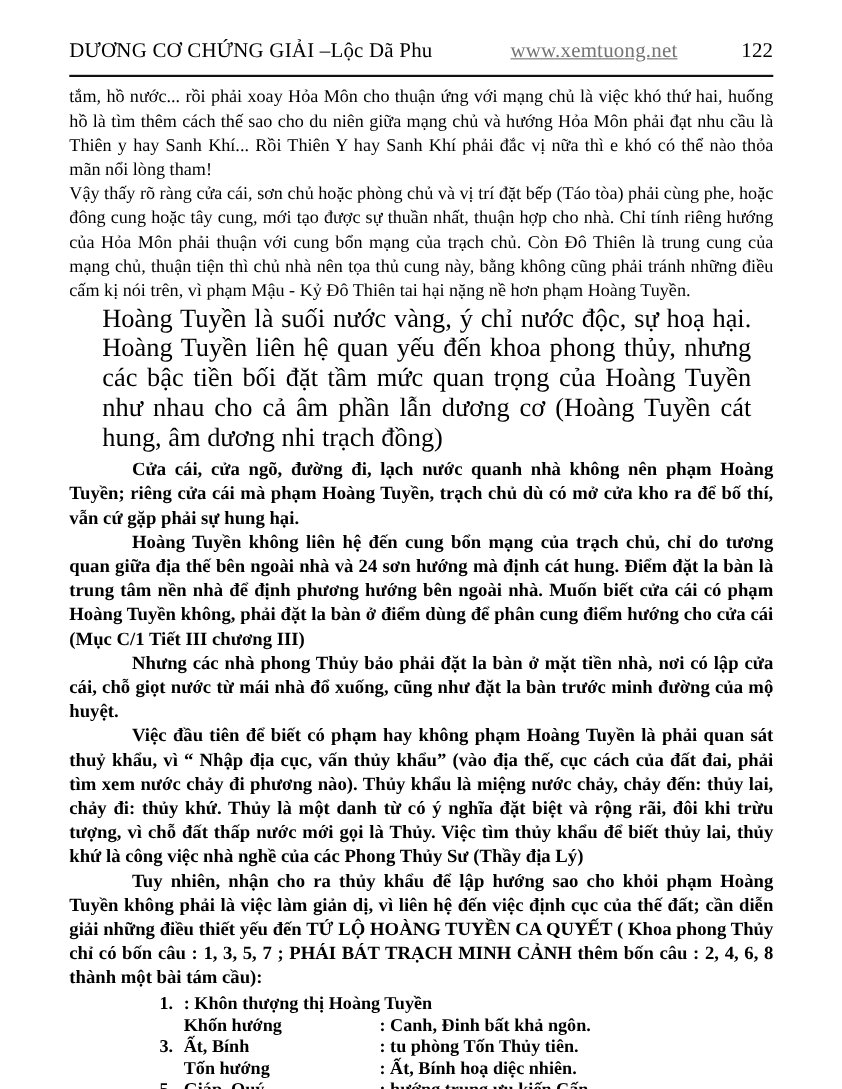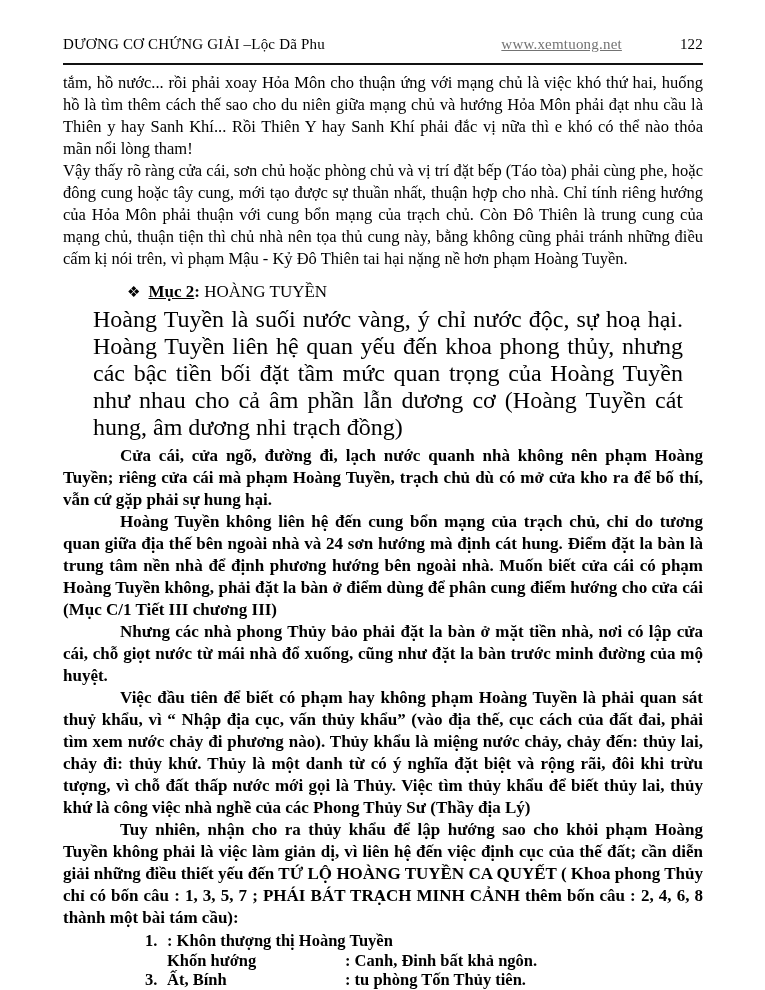--- a/index.html
+++ b/index.html
@@ -11,21 +11,21 @@
     overflow: hidden;
   }
   .page {
     box-sizing: border-box;
     width: 765px; height: 990px;
     padding: 36px 62px 0 63px;
   }
   .header {
     display: flex;
     align-items: baseline;
-    font-size: 15px;
+    font-size: 19px;
     letter-spacing: 0.2px;
     white-space: nowrap;
     text-align: right;
   }
   .header .doc-title { flex: 0 0 auto; }
   .header .spacer { flex: 1 1 auto; }
   .header .site-link {
     color: #737373;
     text-decoration: underline;
     cursor: pointer;
@@ -86,23 +86,20 @@
     <span class="spacer"></span>
     <a class="site-link">www.xemtuong.net</a>
     <span class="page-num">122</span>
   </div>
 
   <hr class="rule">
 
   <p class="body-para">tắm, hồ nước... rồi phải xoay Hỏa Môn cho thuận ứng với mạng chủ là việc khó thứ hai, huống hồ là tìm thêm cách thế sao cho du niên giữa mạng chủ và hướng Hỏa Môn phải đạt nhu cầu là Thiên y hay Sanh Khí... Rồi Thiên Y hay Sanh Khí phải đắc vị nữa thì e khó có thể nào thỏa mãn nổi lòng tham!</p>
   <p class="body-para">Vậy thấy rõ ràng cửa cái, sơn chủ hoặc phòng chủ và vị trí đặt bếp (Táo tòa) phải cùng phe, hoặc đông cung hoặc tây cung, mới tạo được sự thuần nhất, thuận hợp cho nhà. Chỉ tính riêng hướng của Hỏa Môn phải thuận với cung bổn mạng của trạch chủ. Còn Đô Thiên là trung cung của mạng chủ, thuận tiện thì chủ nhà nên tọa thủ cung này, bằng không cũng phải tránh những điều cấm kị nói trên, vì phạm Mậu - Kỷ Đô Thiên tai hại nặng nề hơn phạm Hoàng Tuyền.</p>
 
-  <div class="section-heading">
-    <span class="bullet">❖</span><span class="label">Mục 2</span><span class="colon">:</span><span class="title"> HOÀNG TUYỀN</span>
-  </div>
 
   <p class="intro-para">Hoàng Tuyền là suối nước vàng, ý chỉ nước độc, sự hoạ hại. Hoàng Tuyền liên hệ quan yếu đến khoa phong thủy, nhưng các bậc tiền bối đặt tầm mức quan trọng của Hoàng Tuyền như nhau cho cả âm phần lẫn dương cơ (Hoàng Tuyền cát hung, âm dương nhi trạch đồng)</p>
 
   <p class="bold-para">Cửa cái, cửa ngõ, đường đi, lạch nước quanh nhà không nên phạm Hoàng Tuyền; riêng cửa cái mà phạm Hoàng Tuyền, trạch chủ dù có mở cửa kho ra để bố thí, vẫn cứ gặp phải sự hung hại.</p>
   <p class="bold-para">Hoàng Tuyền không liên hệ đến cung bổn mạng của trạch chủ, chỉ do tương quan giữa địa thế bên ngoài nhà và 24 sơn hướng mà định cát hung. Điểm đặt la bàn là trung tâm nền nhà để định phương hướng bên ngoài nhà. Muốn biết cửa cái có phạm Hoàng Tuyền không, phải đặt la bàn ở điểm dùng để phân cung điểm hướng cho cửa cái (Mục C/1 Tiết III chương III)</p>
   <p class="bold-para">Nhưng các nhà phong Thủy bảo phải đặt la bàn ở mặt tiền nhà, nơi có lập cửa cái, chỗ giọt nước từ mái nhà đổ xuống, cũng như đặt la bàn trước minh đường của mộ huyệt.</p>
   <p class="bold-para">Việc đầu tiên để biết có phạm hay không phạm Hoàng Tuyền là phải quan sát thuỷ khẩu, vì “ Nhập địa cục, vấn thủy khẩu” (vào địa thế, cục cách của đất đai, phải tìm xem nước chảy đi phương nào). Thủy khẩu là miệng nước chảy, chảy đến: thủy lai, chảy đi: thủy khứ. Thủy là một danh từ có ý nghĩa đặt biệt và rộng rãi, đôi khi trừu tượng, vì chỗ đất thấp nước mới gọi là Thủy. Việc tìm thủy khẩu để biết thủy lai, thủy khứ là công việc nhà nghề của các Phong Thủy Sư (Thầy địa Lý)</p>
   <p class="bold-para">Tuy nhiên, nhận cho ra thủy khẩu để lập hướng sao cho khỏi phạm Hoàng Tuyền không phải là việc làm giản dị, vì liên hệ đến việc định cục của thế đất; cần diễn giải những điều thiết yếu đến TỨ LỘ HOÀNG TUYỀN CA QUYẾT ( Khoa phong Thủy chỉ có bốn câu : 1, 3, 5, 7 ; PHÁI BÁT TRẠCH MINH CẢNH thêm bốn câu : 2, 4, 6, 8 thành một bài tám cầu):</p>
 
   <div class="quatrain-list">

